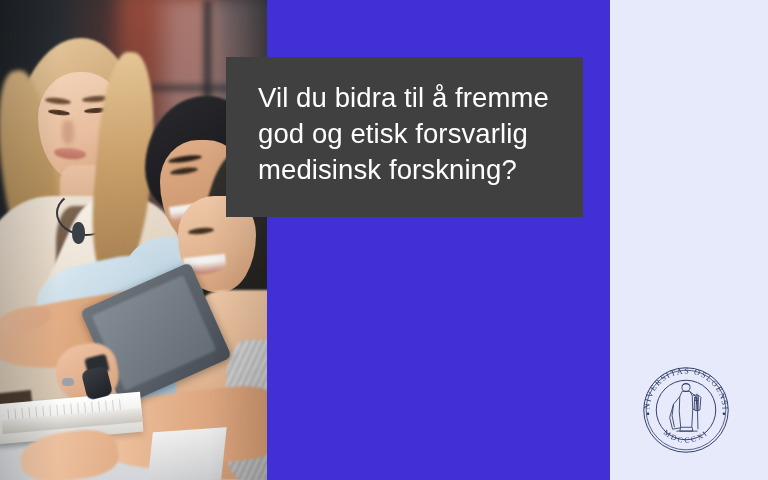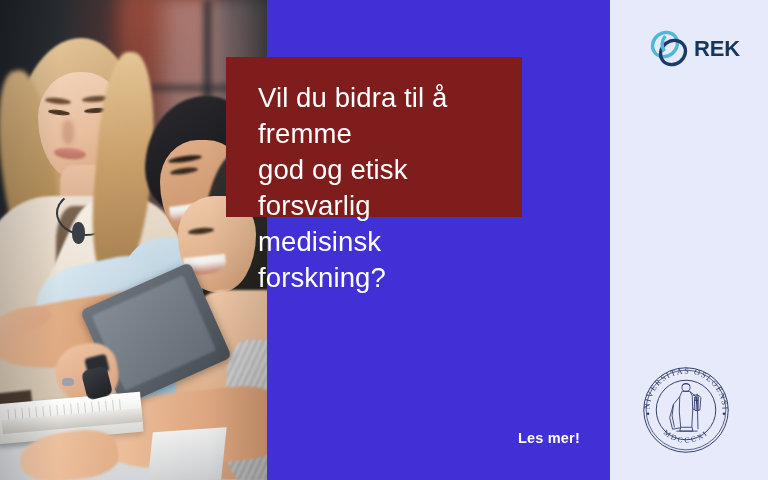--- a/index.html
+++ b/index.html
@@ -368,23 +368,23 @@
   .right-panel {
     position: absolute;
     left: 610px; top: 0;
     width: 158px; height: 480px;
     background: #e7eafb;
   }
 
   
   .txtbox {
     position: absolute;
-    background: #7f1d1d;
+    background: #404040;
     left: 226px;
-    width: 296px;
+    width: 357px;
     box-sizing: border-box;
   }
   #headline-box {
     top: 57px;
     height: 160px;
     padding: 23px 26px 0 32px;
   }
   #headline-text {
     color: #ffffff;
     font-size: 27.5px;
@@ -524,30 +524,21 @@
 
   <div class="right-panel"></div>
 
   <div class="txtbox" id="headline-box">
     <div id="headline-text">Vil du bidra til å fremme
 god og etisk forsvarlig
 medisinsk forskning?</div>
   </div>
 
 
-  <div id="cta">Les mer!</div>
-
-  <div id="rek-logo">
-    <svg width="44" height="44" viewBox="0 0 44 44">
-      <ellipse cx="17" cy="17.5" rx="13" ry="11.5" transform="rotate(-38 17 17.5)" fill="none" stroke="#4db8d8" stroke-width="3.4"></ellipse>
-      <ellipse cx="25" cy="25.5" rx="13" ry="11.5" transform="rotate(-38 25 25.5)" fill="none" stroke="#1b3a6b" stroke-width="3.4"></ellipse>
-      <path d="M 22.5 11 A 13 11.5 0 0 0 12.5 22.5" transform="rotate(-38 17 17.5)" fill="none" stroke="#4db8d8" stroke-width="3.4"></path>
-    </svg>
-    <span id="rek-wordmark">REK</span>
-  </div>
+
 
   <svg id="uio-seal" viewBox="0 0 100 100">
     <defs>
       <path id="arcTop" d="M 12,50 A 38,38 0 0 1 88,50" fill="none"></path>
       <path id="arcBot" d="M 16,50 A 34,34 0 0 0 84,50" fill="none"></path>
     </defs>
 
     <circle cx="50" cy="50" r="44" fill="none" stroke="#2b3a63" stroke-width="1"></circle>
     <circle cx="50" cy="50" r="41.5" fill="none" stroke="#2b3a63" stroke-width="0.8"></circle>
     <circle cx="50" cy="50" r="31" fill="none" stroke="#2b3a63" stroke-width="1"></circle>

